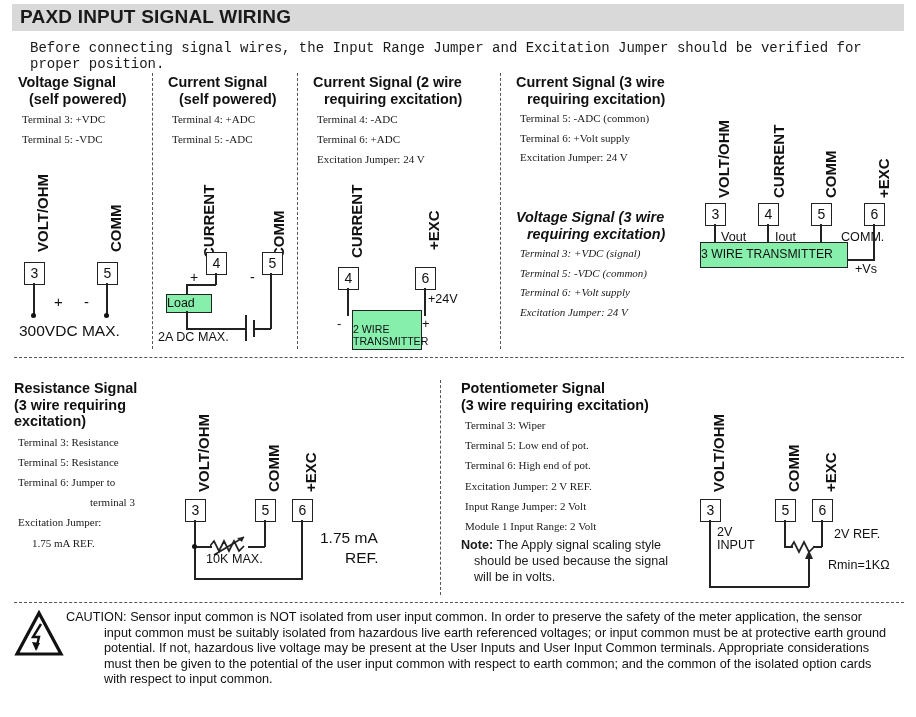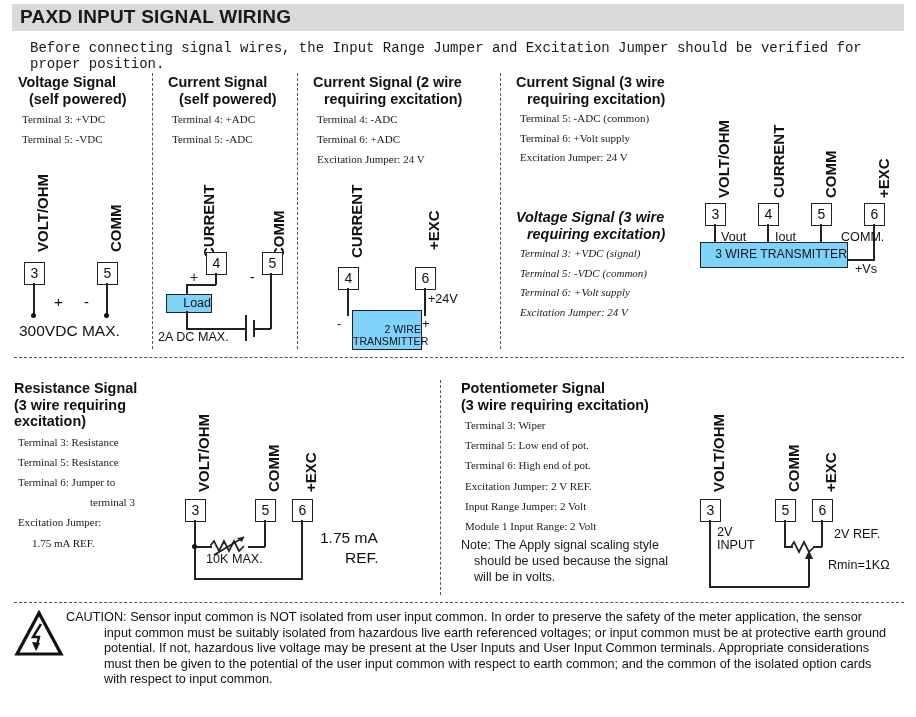--- a/index.html
+++ b/index.html
@@ -19,35 +19,35 @@
   
   .blk{position:absolute;}
   .blk h3{margin:0;font-family:"Liberation Sans",sans-serif;font-weight:bold;font-size:14.4px;
           line-height:16.5px;color:#111;}
   .blk .ind{display:block;padding-left:11px;}
   .blk p{margin:4px;font-family:"Liberation Serif",serif;font-size:11px;line-height:16.2px;}
   .blk p.tight{line-height:15.6px;}
   .blk p.hang{padding-left:72px;}
 
   .note{position:absolute;font-family:"Liberation Sans",sans-serif;font-size:12.6px;line-height:16px;}
-  .note b{font-weight:normal;margin-top:10px;}
+  .note b{font-weight:bold;margin-top:10px;}
   .note .nin{display:block;padding-left:13px;}
 
   
   .dg{position:absolute;}
   .term{position:absolute;width:19px;height:21px;border:1.6px solid #222;background:#fff;
         font-family:"Liberation Sans",sans-serif;font-size:14px;text-align:center;line-height:20px;color:#111;}
   .vlabel{position:absolute;font-family:"Liberation Sans",sans-serif;font-weight:bold;font-size:15px;
           color:#111;white-space:nowrap;transform-origin:0 0;transform:rotate(-90deg);}
   .wire{position:absolute;background:#222;}
   .wh{height:1.7px;}
   .wv{width:1.7px;}
   .dot{position:absolute;width:5px;height:5px;border-radius:50%;background:#111;}
-  .box{position:absolute;border:1.6px solid #222;background:#7dd3fc;
-       font-family:"Liberation Sans",sans-serif;text-align:right;color:#111;}
+  .box{position:absolute;border:1.6px solid #222;background:#86efac;
+       font-family:"Liberation Sans",sans-serif;text-align:left;color:#111;}
   .sml{position:absolute;font-family:"Liberation Sans",sans-serif;font-size:12.6px;color:#111;white-space:nowrap;}
   .big{position:absolute;font-family:"Liberation Sans",sans-serif;font-size:15.5px;color:#111;white-space:nowrap;}
   .sign{position:absolute;font-family:"Liberation Sans",sans-serif;font-size:15px;color:#111;}
 
   
   .caution{position:absolute;left:66px;top:610px;width:838px;
            font-family:"Liberation Sans",sans-serif;font-size:12.7px;line-height:15.6px;color:#111;}
   .caution .ct{display:block;padding-left:0;text-indent:0;}
   .caution .cb{font-weight:normal;}
   .caution .crest{display:block;padding-left:38px;}

